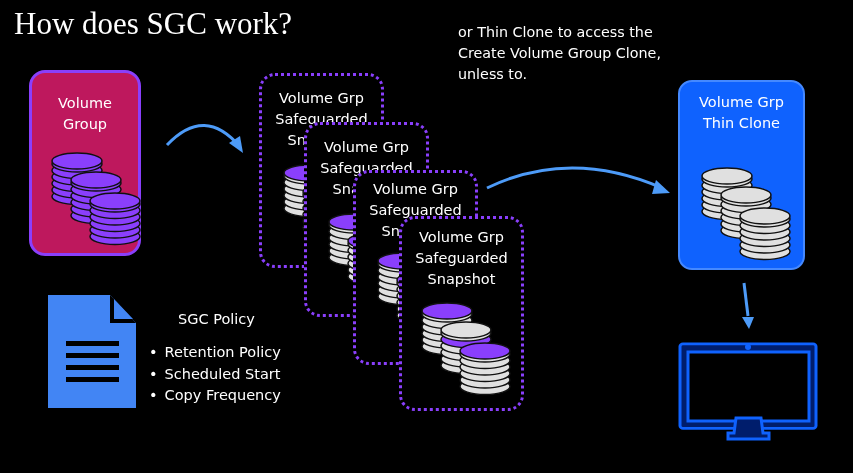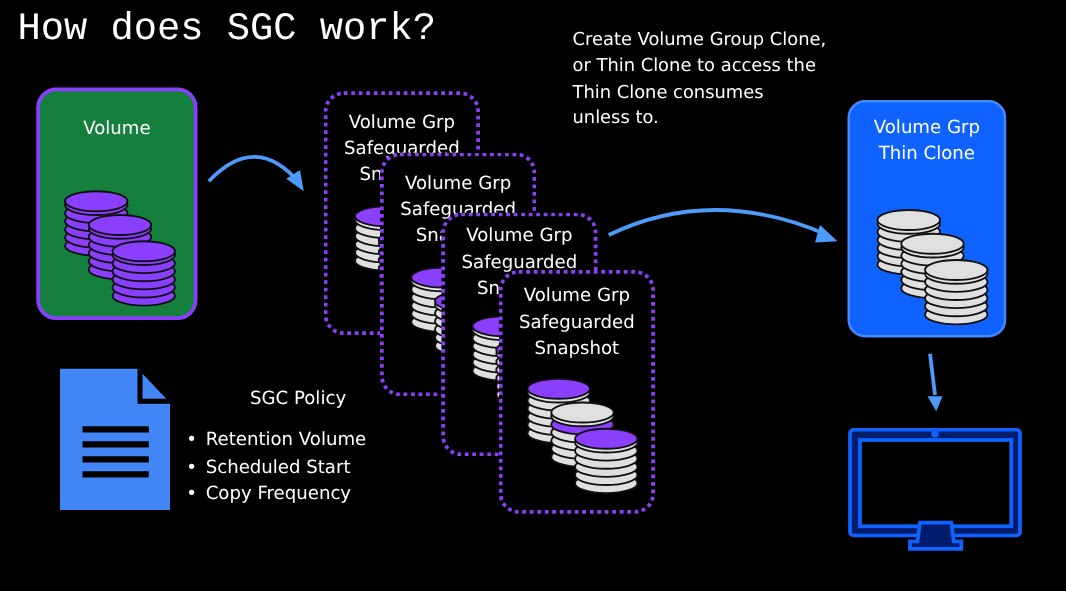--- a/index.html
+++ b/index.html
@@ -1,37 +1,38 @@
 <!DOCTYPE html>
 <html><head>
 <meta charset="utf-8">
 <style>
   html, body { margin:0; padding:0; background:#000; }
   body { width:853px; height:473px; position:relative; overflow:hidden;
          font-family:"DejaVu Sans", sans-serif; color:#fff; }
   .abs { position:absolute; }
-  .title { left:14px; top:6px; font-family:Liberation Mono, monospace; font-size:31px; color:#fff; }
+  .title { left:14px; top:6px; font-family:Liberation Serif, serif; font-size:31px; color:#fff; }
   .card-label { position:absolute; left:0; right:0; text-align:center; font-size:14.5px; line-height:21px; color:#fff; }
-  .vg-card { left:29px; top:70px; width:129px; height:186px; border:3px solid #8a3ffc; border-radius:16px; background:#15803d; box-sizing:border-box; }
+  .vg-card { left:29px; top:70px; width:112px; height:186px; border:3px solid #8a3ffc; border-radius:16px; background:#be185d; box-sizing:border-box; }
   .snap-card { width:125px; height:195px; border:3px dotted #8a3ffc; border-radius:16px; background:#000; box-sizing:border-box; }
   .clone-card { left:678px; top:80px; width:127px; height:190px; background:#0f62fe; border:2px solid #4589ff; border-radius:14px; box-sizing:border-box; }
   .info { left:458px; top:22px; font-size:14.3px; line-height:20.8px; color:#fff; }
   .info div { white-space:nowrap; }
-  .policy-title { left:178px; top:311px; font-size:14.5px;margin-left:22px; }
+  .policy-title { left:178px; top:311px; font-size:14.5px; }
   .policy-list { left:149px; top:342px; font-size:14.5px; line-height:21.6px; margin:0; padding:0; list-style:none; }
   .policy-list li::before { content:"\2022"; margin-right:7px; }
   svg { position:absolute; overflow:visible; }
 </style>
 </head>
 <body>
 
 <div class="abs title">How does SGC work?</div>
 
 <div class="abs vg-card">
   <div class="card-label" style="top:20px">Volume</div>
+  <div class="card-label" style="top:41px">Group</div>
   <svg style="left:14px;top:76px" width="100" height="95" class="stack">
       <g>
         <ellipse cx="31" cy="47.5" rx="25" ry="8" fill="#8a3ffc" stroke="#111" stroke-width="1.5"></ellipse>
         <ellipse cx="31" cy="41" rx="25" ry="8" fill="#8a3ffc" stroke="#111" stroke-width="1.5"></ellipse>
         <ellipse cx="31" cy="34.5" rx="25" ry="8" fill="#8a3ffc" stroke="#111" stroke-width="1.5"></ellipse>
         <ellipse cx="31" cy="28" rx="25" ry="8" fill="#8a3ffc" stroke="#111" stroke-width="1.5"></ellipse>
         <ellipse cx="31" cy="21.5" rx="25" ry="8" fill="#8a3ffc" stroke="#111" stroke-width="1.5"></ellipse>
         <ellipse cx="31" cy="15" rx="25" ry="8" fill="#8a3ffc" stroke="#111" stroke-width="1.5"></ellipse>
         <ellipse cx="31" cy="12" rx="25" ry="8" fill="#8a3ffc" stroke="#111" stroke-width="1.5"></ellipse>
       </g>
@@ -192,23 +193,22 @@
         <ellipse cx="69" cy="74.5" rx="25" ry="8" fill="#e0e0e0" stroke="#111" stroke-width="1.5"></ellipse>
         <ellipse cx="69" cy="68" rx="25" ry="8" fill="#e0e0e0" stroke="#111" stroke-width="1.5"></ellipse>
         <ellipse cx="69" cy="61.5" rx="25" ry="8" fill="#e0e0e0" stroke="#111" stroke-width="1.5"></ellipse>
         <ellipse cx="69" cy="55" rx="25" ry="8" fill="#e0e0e0" stroke="#111" stroke-width="1.5"></ellipse>
         <ellipse cx="69" cy="52" rx="25" ry="8" fill="#8a3ffc" stroke="#111" stroke-width="1.5"></ellipse>
       </g>
     </svg>
 </div>
 
 <div class="abs info">
+  <div>or Thin Clone to access the</div>
   <div>Create Volume Group Clone,</div>
-  <div>or Thin Clone to access the</div>
-  <div>Thin Clone consumes</div>
   <div>unless to.</div>
 </div>
 
 <svg style="left:0;top:0" width="853" height="473">
   <path d="M487,188 Q570,148 662,188" stroke="#4d9bf8" stroke-width="3" fill="none"></path>
   <polygon points="656,180 670,193 652,194" fill="#4d9bf8"></polygon>
 </svg>
 <svg style="left:0;top:0" width="853" height="473">
   <line x1="744" y1="283" x2="748" y2="316" stroke="#4d9bf8" stroke-width="3"></line>
   <polygon points="742,317 754,317 749,329" fill="#4d9bf8"></polygon>
@@ -261,16 +261,16 @@
   <polygon points="66,0 88,23 88,0" fill="#000"></polygon>
   <polygon points="66,4 66,24 85,24" fill="#4285f4"></polygon>
   <rect x="18" y="46" width="53" height="5" fill="#000"></rect>
   <rect x="18" y="58" width="53" height="5" fill="#000"></rect>
   <rect x="18" y="70" width="53" height="5" fill="#000"></rect>
   <rect x="18" y="82" width="53" height="5" fill="#000"></rect>
 </svg>
 
 <div class="abs policy-title">SGC Policy</div>
 <ul class="abs policy-list">
-  <li>Retention Volume</li>
+  <li>Retention Policy</li>
   <li>Scheduled Start</li>
   <li>Copy Frequency</li>
 </ul>
 
 </body></html>

